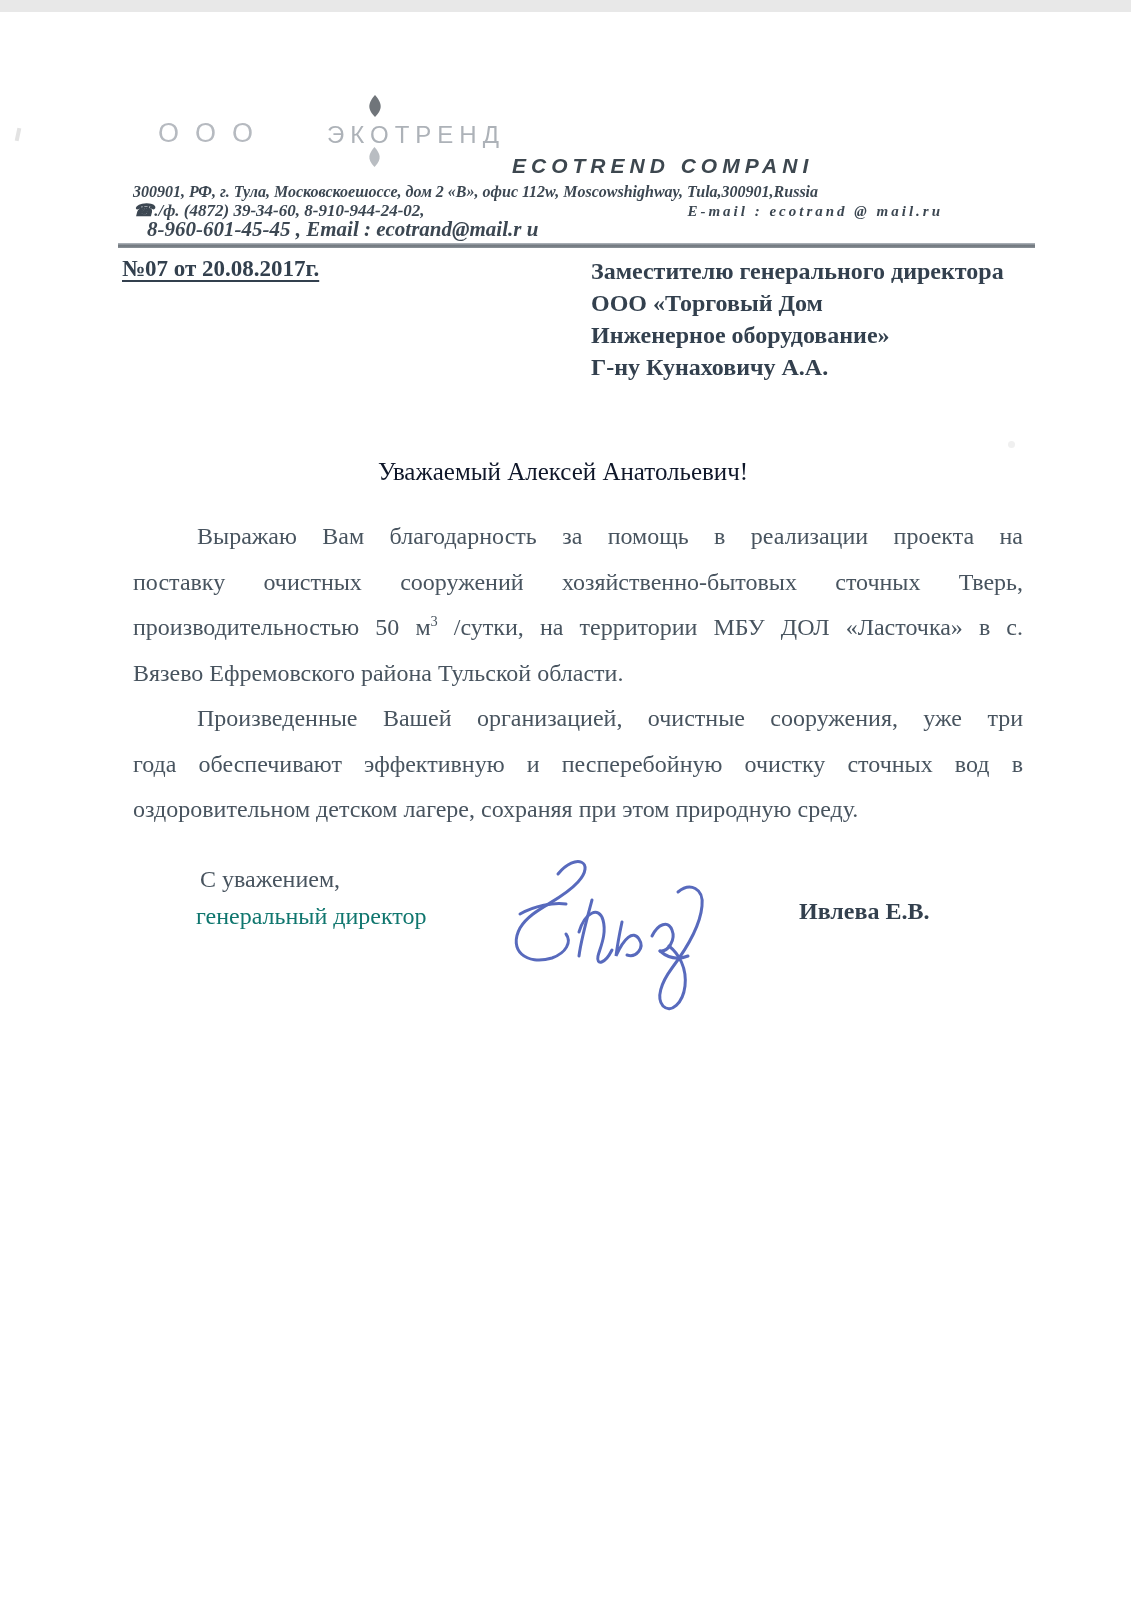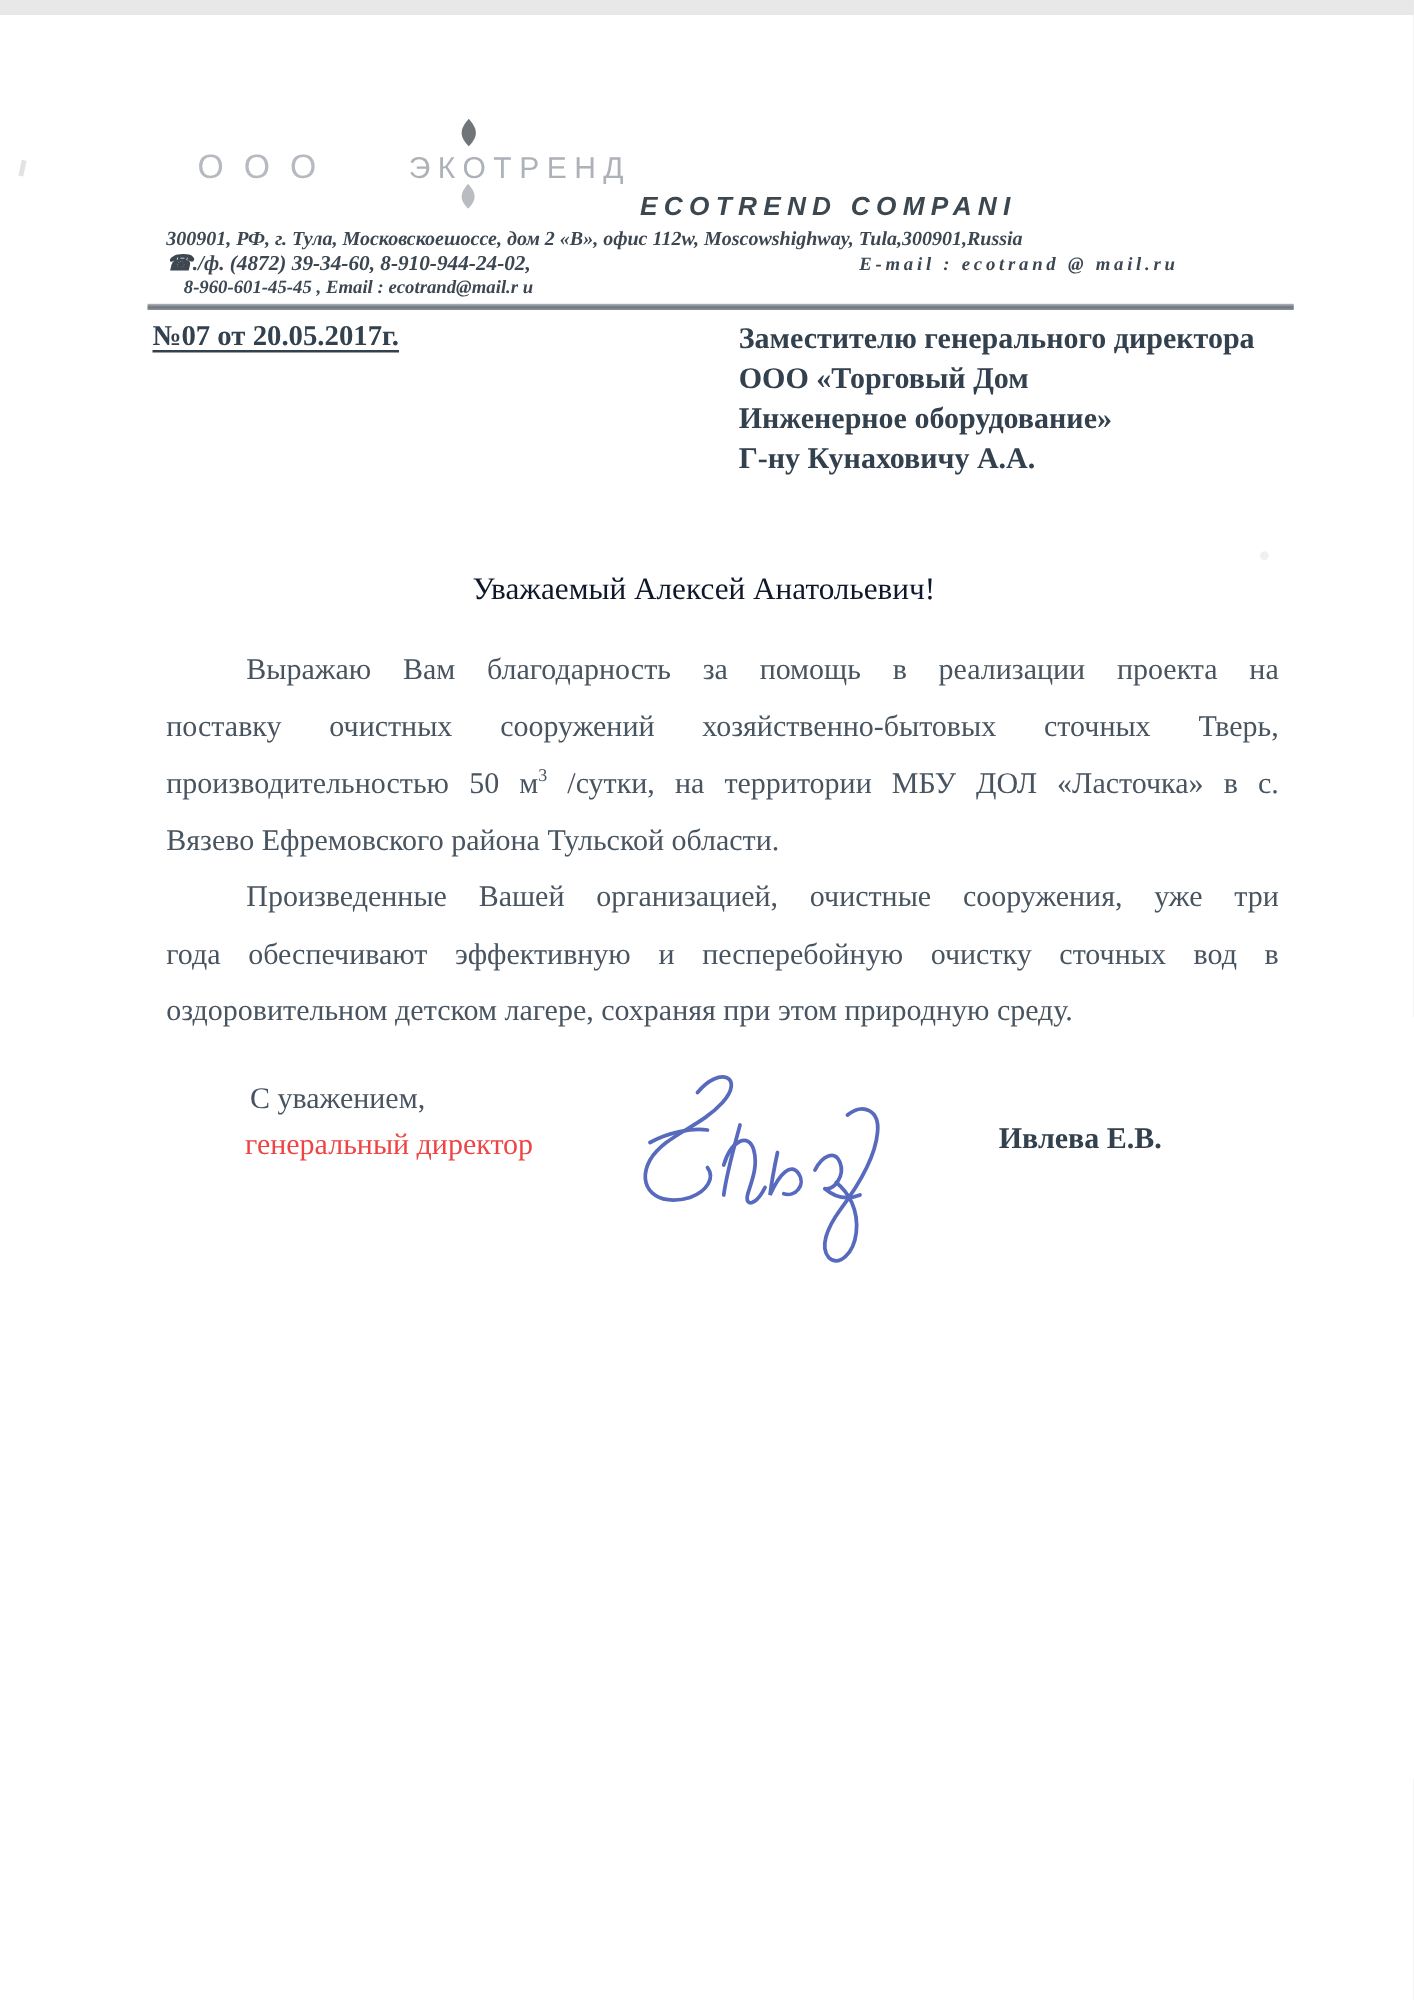--- a/index.html
+++ b/index.html
@@ -34,21 +34,21 @@
   }
   .contact{
     position:absolute;left:133px;top:171px;width:890px;
     font-style:italic;font-weight:700;
     font-size:16px;line-height:18.5px;
     color:#3c4752;
   }
   .contact-line2{display:flex;justify-content:space-between;align-items:baseline;}
   .contact-line2 .left{font-size:17px;}
   .contact-line2 .right{letter-spacing:3px;font-size:15px;padding-right:80px;}
-  .contact-line3{padding-left:14px;font-size:15px;}
+  .contact-line3{padding-left:14px;font-size:21px;}
   .rule{
     position:absolute;left:118px;top:231px;width:917px;height:5px;
     background:linear-gradient(180deg,#b4bac0 0%,#6d747b 55%,#8d949a 100%);
   }
   
   .refnum{
     position:absolute;left:122px;top:244px;
     font-weight:700;font-size:23px;color:#33404e;
     text-decoration:underline;
     text-underline-offset:4px;
@@ -66,21 +66,21 @@
   .body-text{
     position:absolute;left:133px;top:502px;width:890px;
     font-size:24px;line-height:45.5px;color:#48545f;
   }
   .jline{text-align:justify;text-align-last:justify;white-space:normal;}
   .jline.first{text-indent:64px;}
   .jline.last{text-align-last:left;}
   sup{font-size:0.6em;line-height:0;}
   
   .regards{position:absolute;left:200px;top:854px;font-size:24px;color:#48545f;}
-  .job-title{position:absolute;left:196px;top:891px;font-size:24px;color:#ef4444;}
+  .job-title{position:absolute;left:196px;top:891px;font-size:24px;color:#0f766e;}
   .sig{position:absolute;left:462px;top:836px;}
   .signer-name{
     position:absolute;left:799px;top:886px;
     font-weight:700;font-size:24px;color:#33404e;
   }
   
   .artifact-1{position:absolute;left:16px;top:116px;width:4px;height:13px;background:#e3e3e3;transform:rotate(12deg);}
   .artifact-2{position:absolute;left:1008px;top:429px;width:7px;height:7px;background:#f0f0f0;border-radius:50%;}
 </style>
 </head>
@@ -114,21 +114,21 @@
     <div>300901, РФ, г. Тула, Московскоешоссе, дом 2 «В», офис 112w, Moscowshighway, Tula,300901,Russia</div>
     <div class="contact-line2">
       <span class="left"><span>☎</span><span>./ф. (4872) 39-34-60,  8-910-944-24-02,</span></span>
       <span class="right">E-mail : ecotrand @ mail.ru</span>
     </div>
     <div class="contact-line3">8-960-601-45-45 , Email : ecotrand@mail.r u</div>
   </div>
 
   <div class="rule"></div>
 
-  <div class="refnum">№07 от 20.05.2017г.</div>
+  <div class="refnum">№07 от 20.08.2017г.</div>
 
   <div class="recipient">
     <div>Заместителю генерального директора</div>
     <div>ООО «Торговый Дом</div>
     <div>Инженерное оборудование»</div>
     <div>Г-ну Кунаховичу А.А.</div>
   </div>
 
   <div class="salutation">Уважаемый Алексей Анатольевич!</div>
 

